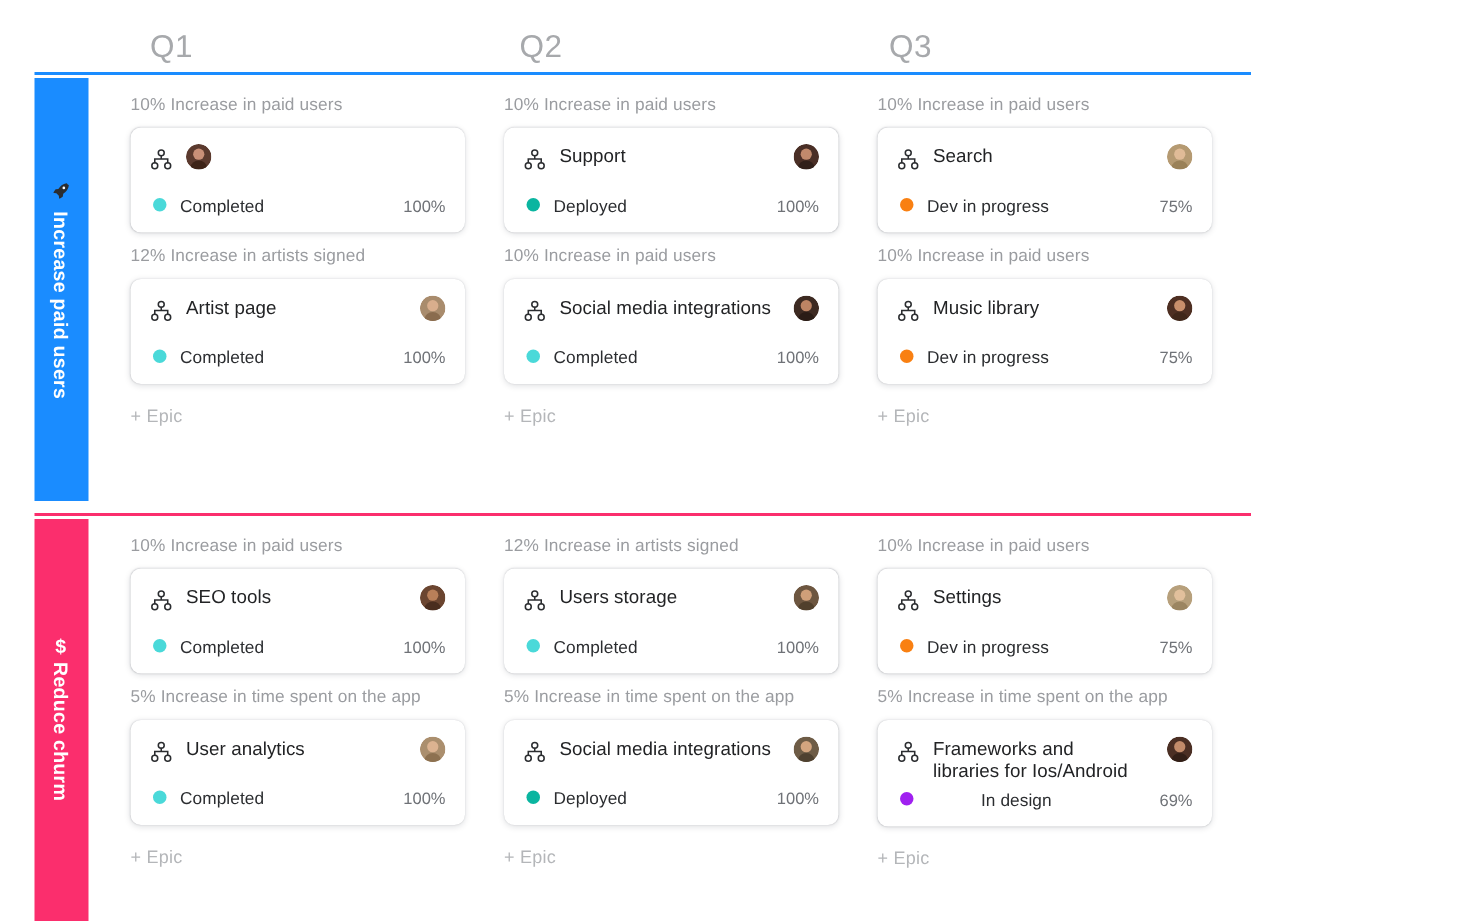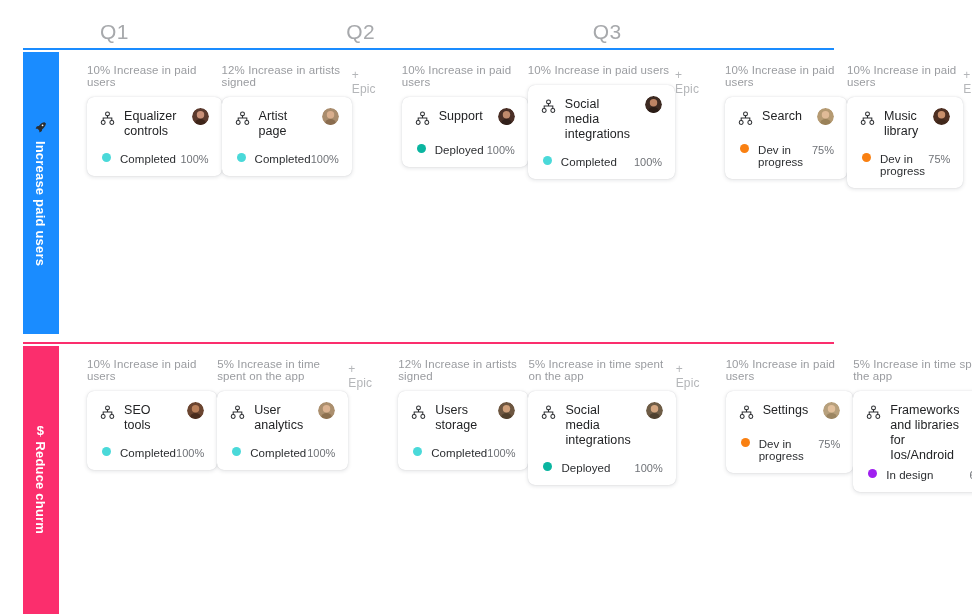--- a/index.html
+++ b/index.html
@@ -98,21 +98,21 @@
   .lane-body {
     flex: 1 1 auto;
     display: flex;
     padding-top: 14px;
   }
 
   .lane-col {
     flex: 1 1 0;
     padding-right: 26px;
     display: flex;
-    flex-direction: row;
+    flex-direction: column;
   }
 
   
   .goal-group { margin-bottom: 10px; }
 
   .goal-label {
     font-size: 11.5px;
     color: #9a9ca0;
     margin-bottom: 9px;
     letter-spacing: 0.1px;
@@ -155,21 +155,21 @@
     overflow: hidden;
     margin-top: -1px;
   }
   .avatar svg { display: block; }
 
   .epic-card-bottom {
     display: flex;
     align-items: flex-start;
     margin-top: 14px;
   }
-  .epic-card--tall .epic-card-bottom { margin-top: 6px; }
+  .epic-card--tall .epic-card-bottom { margin-top: 6px; gap: 36px; }
 
   .status-dot {
     flex: 0 0 9px;
     width: 9px;
     height: 9px;
     border-radius: 50%;
     margin-right: 9px;
     margin-left: 2px;
   }
   .status-label {
@@ -230,21 +230,20 @@
             <div class="epic-card">
               <div class="epic-card-top">
                 <span class="epic-icon">
                   <svg width="15" height="15" viewBox="0 0 16 16" fill="none" stroke="#2b2d30" stroke-width="1.1">
                     <circle cx="8" cy="3.1" r="2.1"></circle>
                       <circle cx="3.4" cy="12.3" r="2.1"></circle>
                       <circle cx="12.6" cy="12.3" r="2.1"></circle>
                     <path d="M8 5.2v2.3M3.4 10.2V7.5h9.2v2.7" stroke-linecap="round"></path>
                   </svg>
                 </span>
-                <span class="epic-title">Equalizer controls</span>
                 <span class="avatar">
                   <svg width="17" height="17" viewBox="0 0 20 20">
                       <circle cx="10" cy="10" r="10" fill="#5b3a2e"></circle>
                       <circle cx="10" cy="8" r="4.4" fill="#c99078"></circle>
                       <ellipse cx="10" cy="18" rx="6.2" ry="5" fill="#3e2418"></ellipse>
                     </svg>
                 </span>
               </div>
               <div class="epic-card-bottom">
                 <span class="status-dot" style="background:#4ad9d9"></span>

